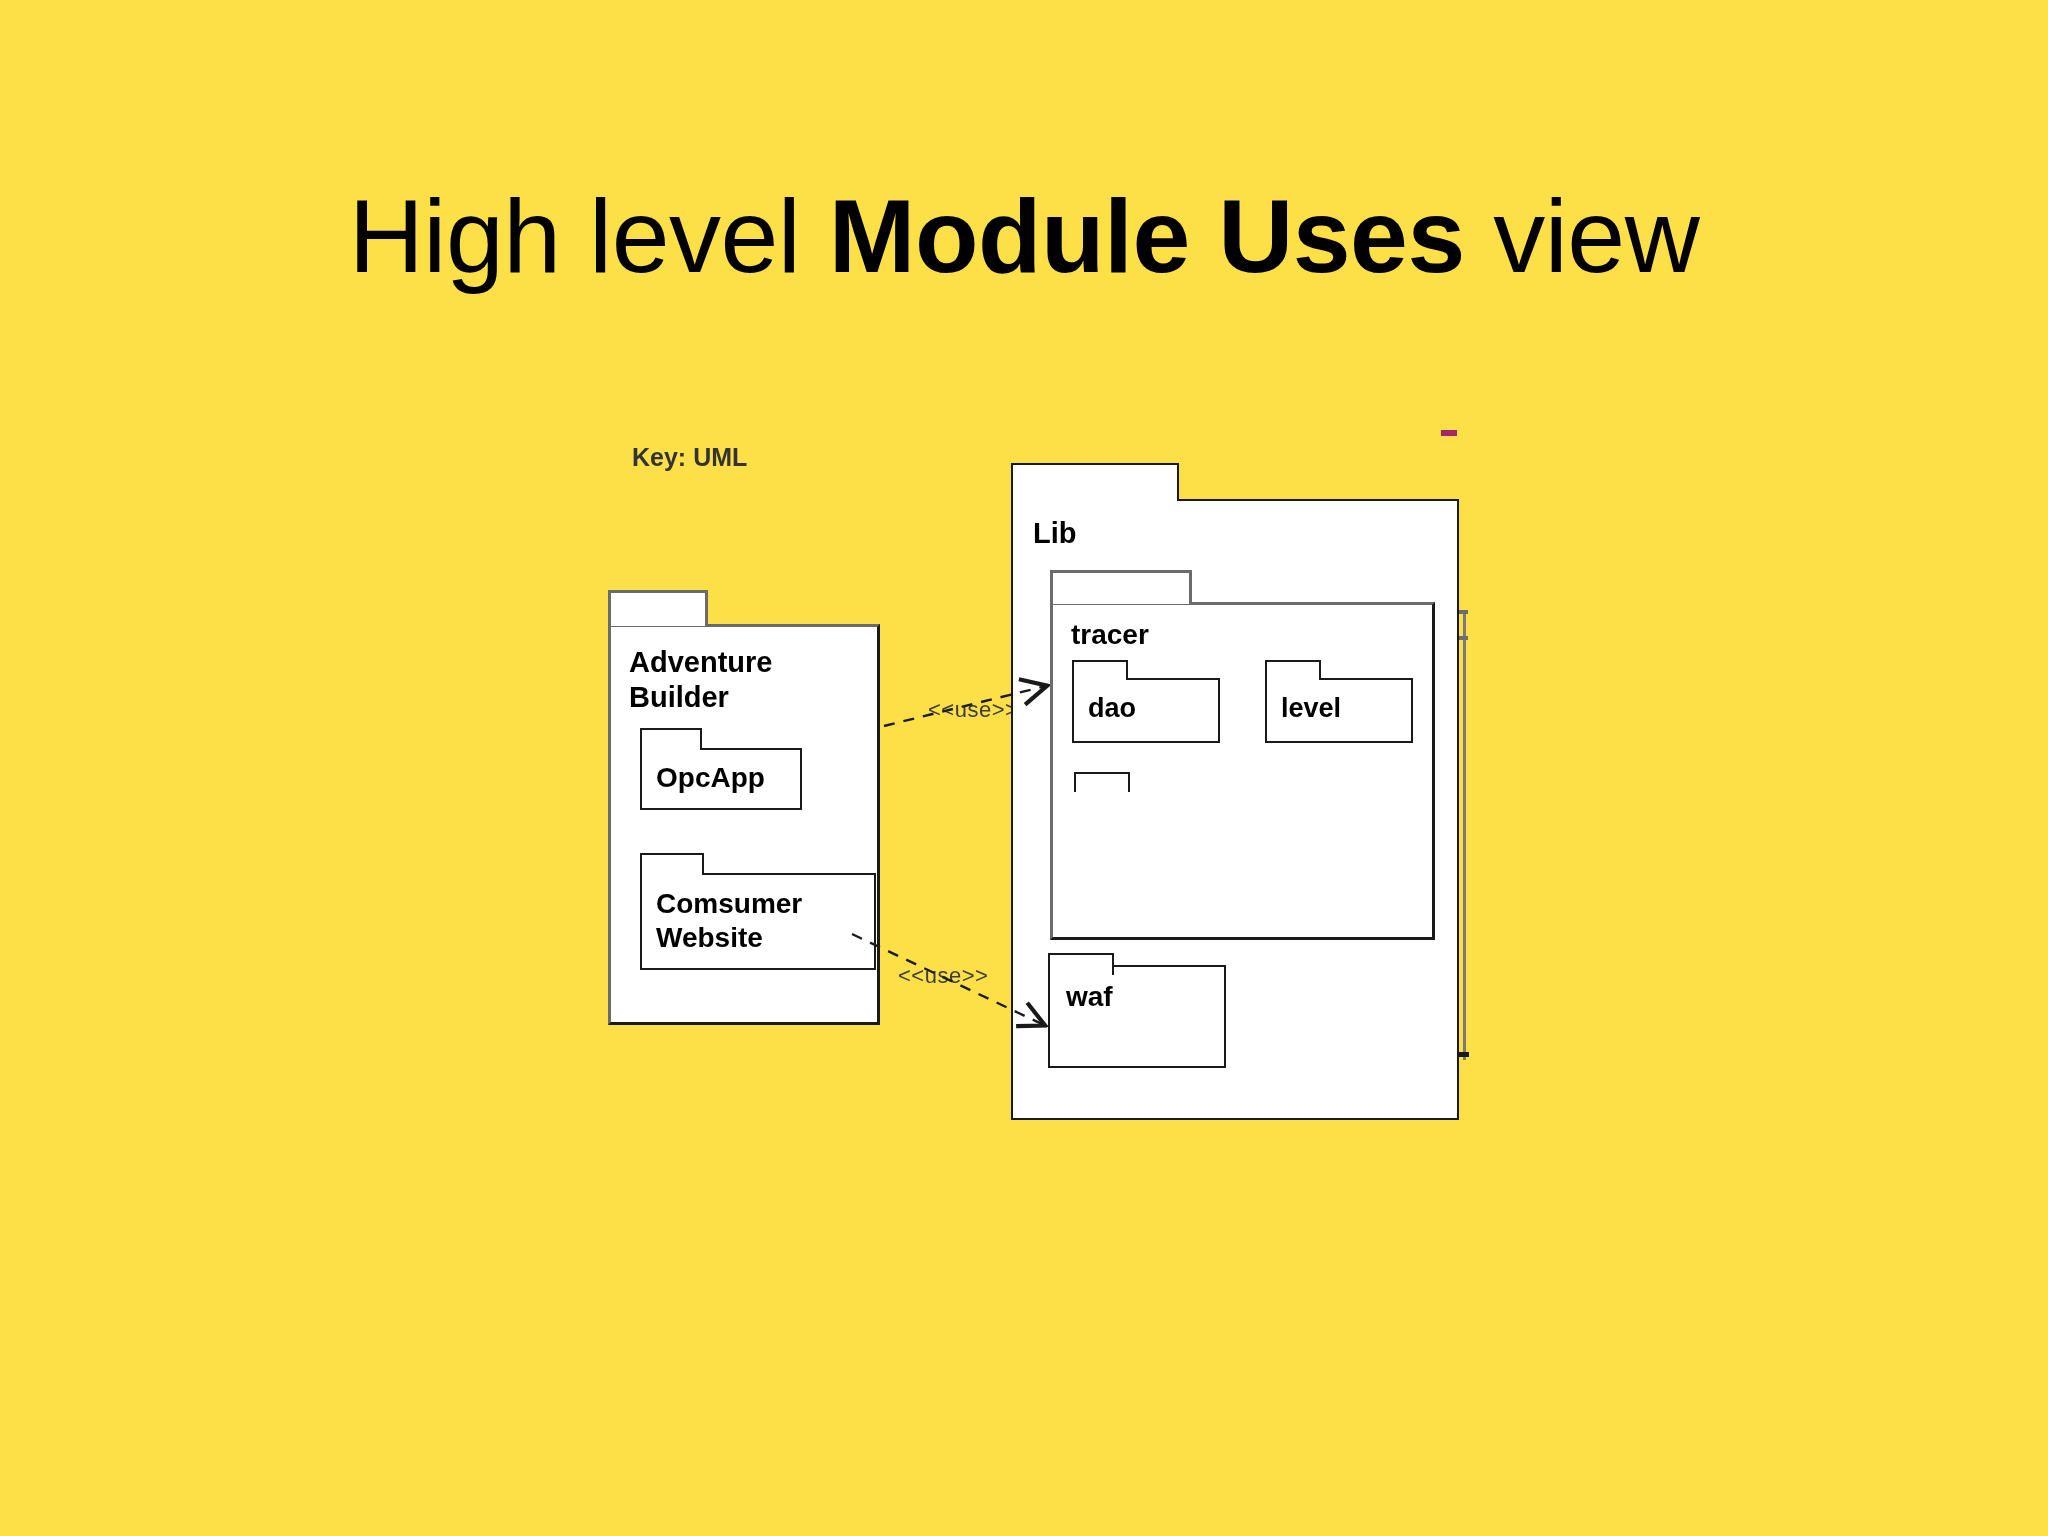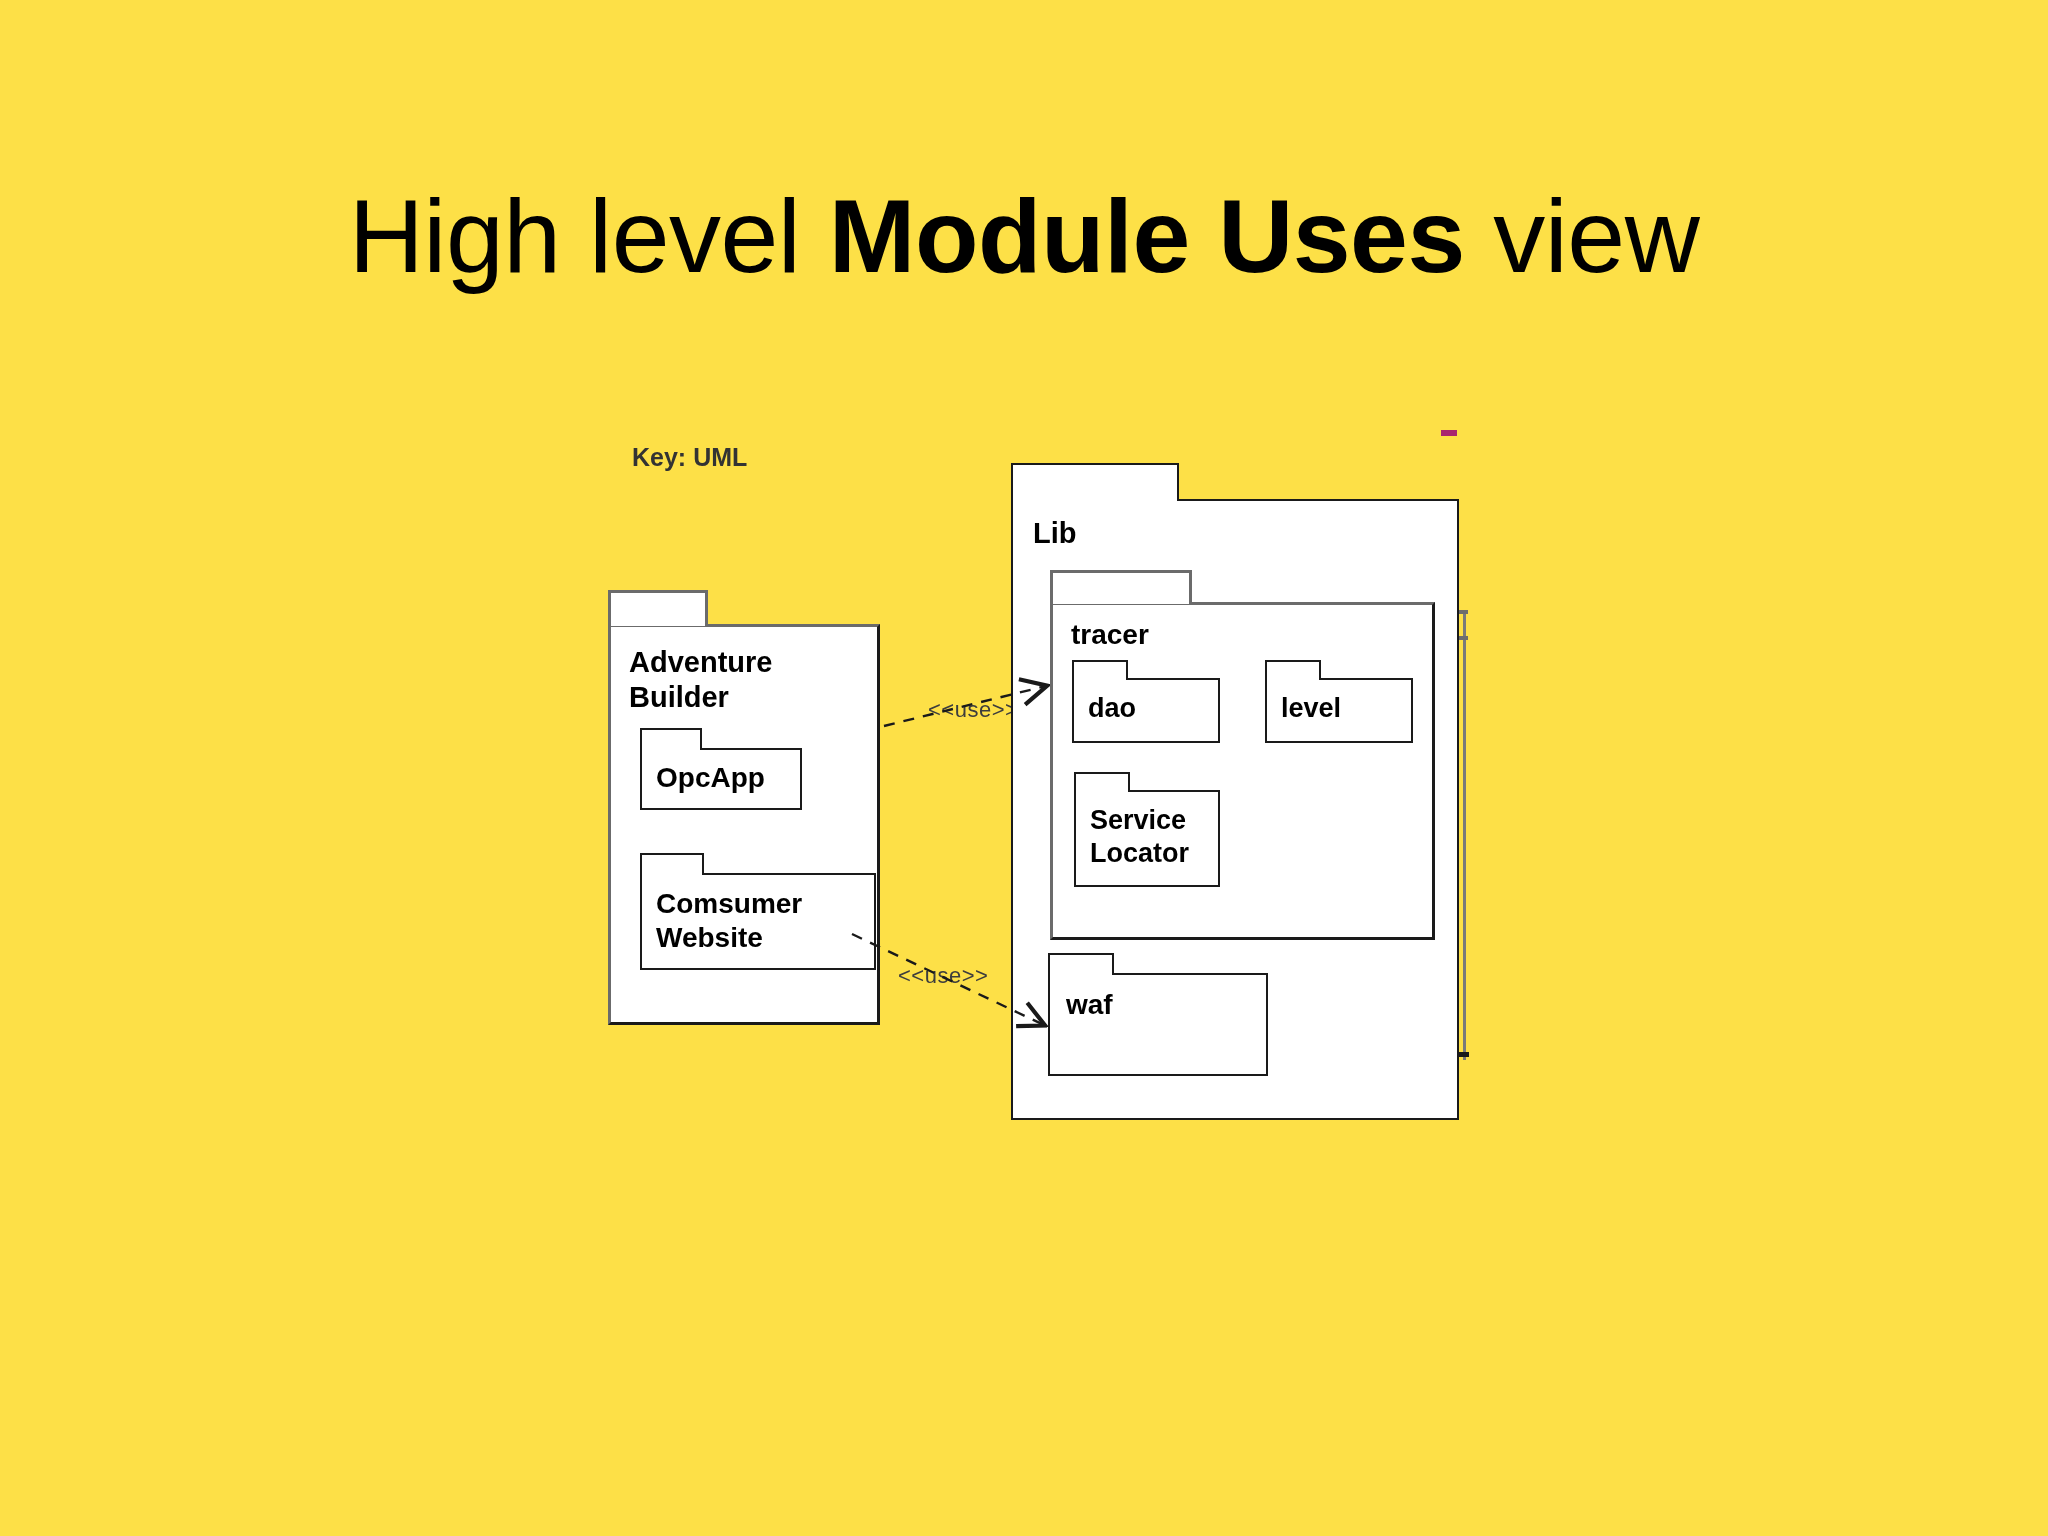--- a/index.html
+++ b/index.html
@@ -145,21 +145,21 @@
   #pkg-service-locator { left: 1074px; top: 772px; width: 146px; height: 115px; }
   #pkg-service-locator > .pkg-tab { width: 56px; height: 20px; }
   #pkg-service-locator > .pkg-body { top: 18px; width: 146px; height: 97px; }
   #pkg-service-locator > .pkg-body > .pkg-name {
     left: 14px; top: 12px; font-size: 27px; line-height: 1.22;
   }
 
   
   #pkg-waf { left: 1048px; top: 953px; width: 200px; height: 123px; }
   #pkg-waf > .pkg-tab { width: 66px; height: 22px; }
-  #pkg-waf > .pkg-body { top: 20px; width: 220px; height: 103px; }
+  #pkg-waf > .pkg-body { top: 12px; width: 178px; height: 103px; }
   #pkg-waf > .pkg-body > .pkg-name { left: 16px; top: 14px; font-size: 28px; }
 
   
   #deps {
     position: absolute;
     left: 0; top: 0;
     width: 2048px; height: 1536px;
     pointer-events: none;
     z-index: 5;
   }
@@ -254,24 +254,20 @@
 
     <div class="pkg" id="pkg-tracer">
       <div class="pkg-tab"></div>
       <div class="pkg-body">
         <div class="pkg-name">level</div>
       </div>
     </div>
 
     <div class="pkg" id="pkg-service-locator">
       <div class="pkg-tab"></div>
-      <div class="pkg-body">
-        <div class="pkg-name">Service
-Locator</div>
-      </div>
     </div>
 
     <div class="pkg" id="pkg-waf">
       <div class="pkg-tab"></div>
       <div class="pkg-body">
         <div class="pkg-name">waf</div>
       </div>
     </div>
 
     <svg id="deps" viewBox="0 0 2048 1536">

